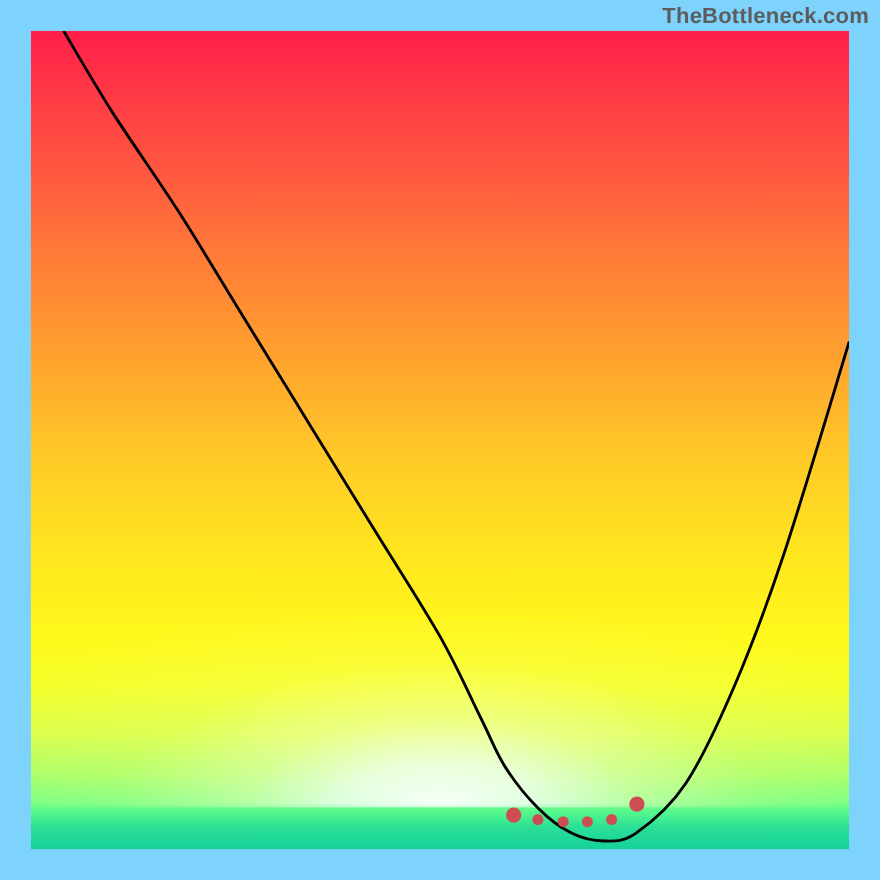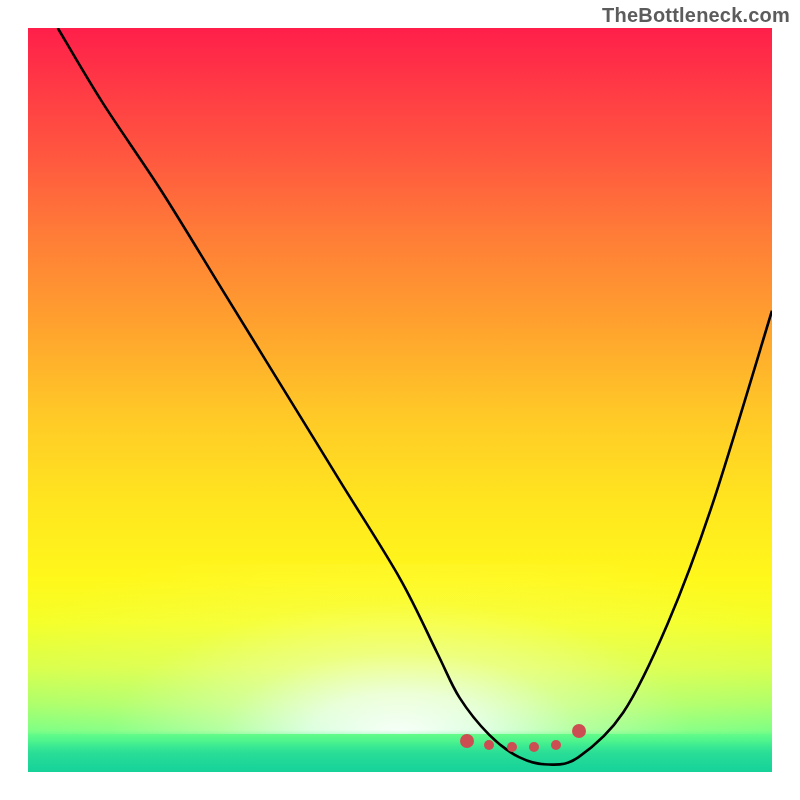--- a/index.html
+++ b/index.html
@@ -8,21 +8,21 @@
     width: 800px;
     height: 800px;
     background: #000;
     overflow: hidden;
     font-family: Arial, Helvetica, sans-serif;
   }
   .frame {
     position: relative;
     width: 800px;
     height: 800px;
-    background: #ffffff;
+    background: #7dd3fc;
   }
   .watermark {
     position: absolute;
     top: 4px;
     right: 10px;
     color: #5c5c5c;
     font-size: 20px;
     font-weight: 600;
     letter-spacing: 0.2px;
     z-index: 5;

